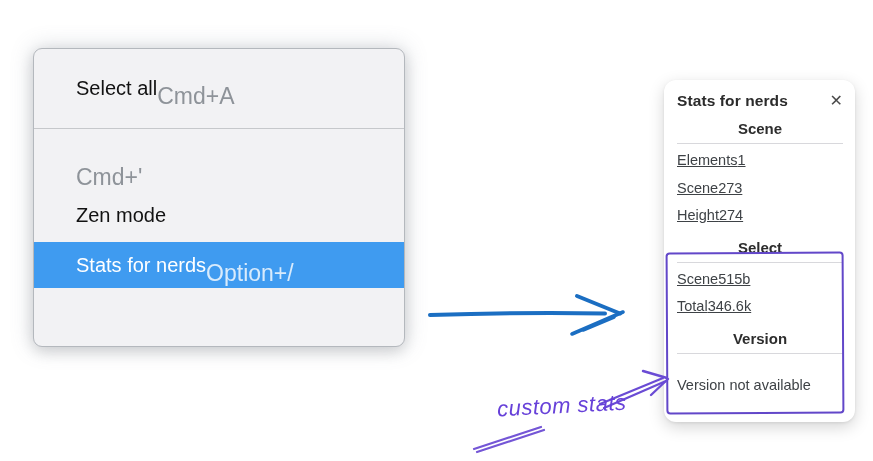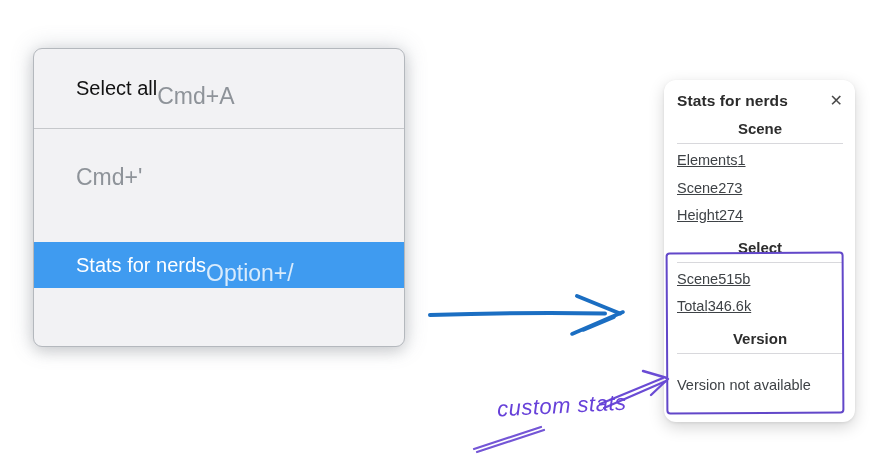--- a/index.html
+++ b/index.html
@@ -87,20 +87,21 @@
     <div class="menu-item row-first">
       <span class="mi-label">Select all</span>
       <span class="mi-shortcut">Cmd+A</span>
     </div>
     <div class="menu-divider"></div>
     <div class="menu-group2">
       <div class="menu-item">
         <span class="mi-shortcut">Cmd+'</span>
       </div>
       <div class="menu-item">
+        <span class="mi-label">Zen mode</span>
       </div>
       <div class="menu-item selected">
         <span class="mi-label">Stats for nerds</span>
         <span class="mi-shortcut">Option+/</span>
       </div>
     </div>
   </div>
 
   <svg class="blue-arrow" width="210" height="52" viewBox="0 0 210 52" fill="none">
     <path d="M7 25 C 55 23.5, 130 22.5, 182 23.5" stroke="#1b6ec2" stroke-width="4" stroke-linecap="round"></path>

